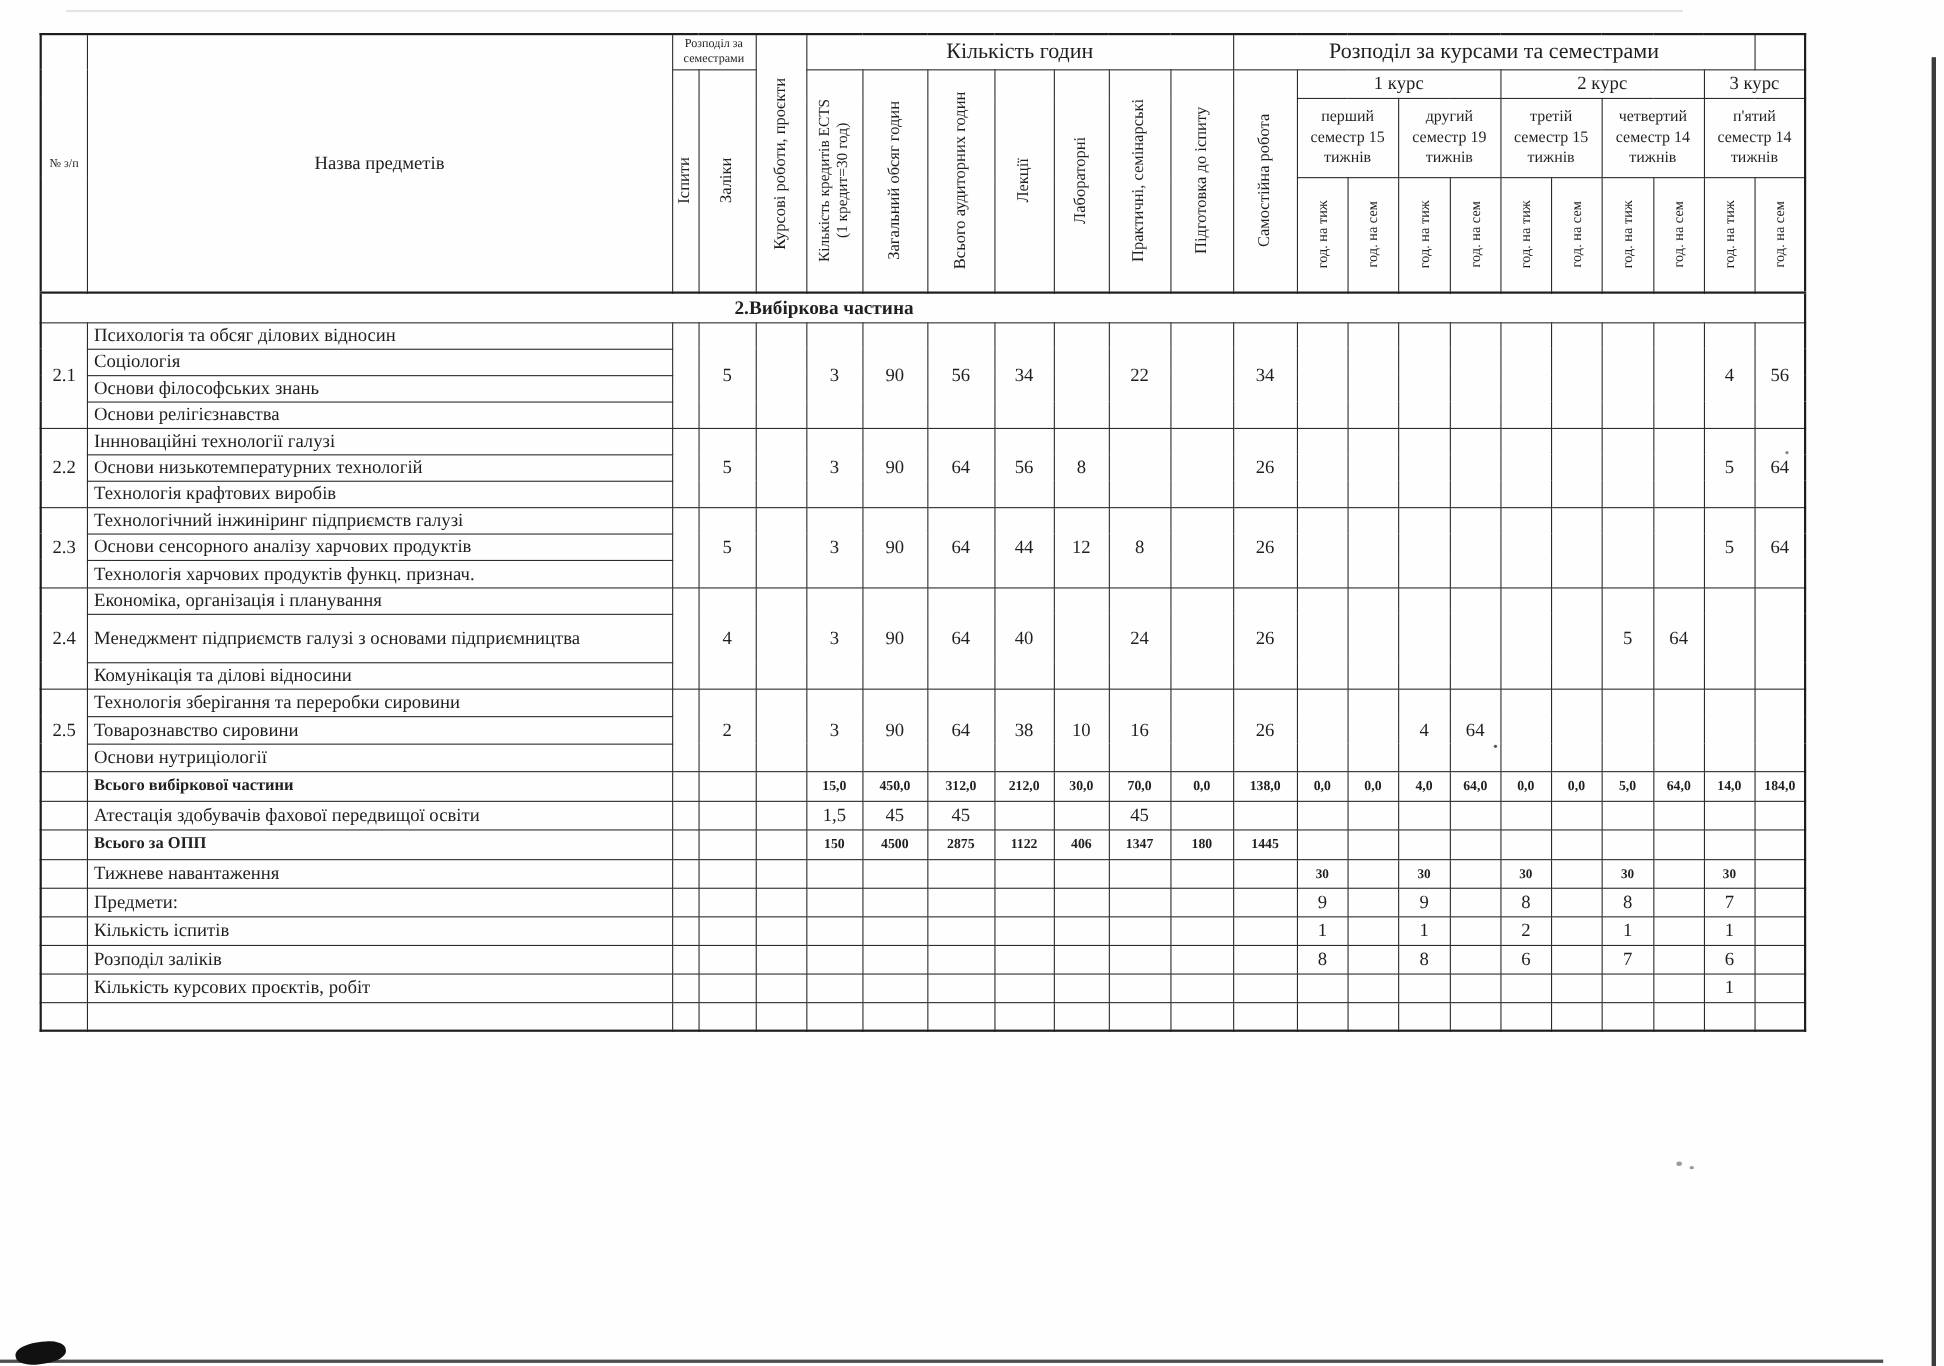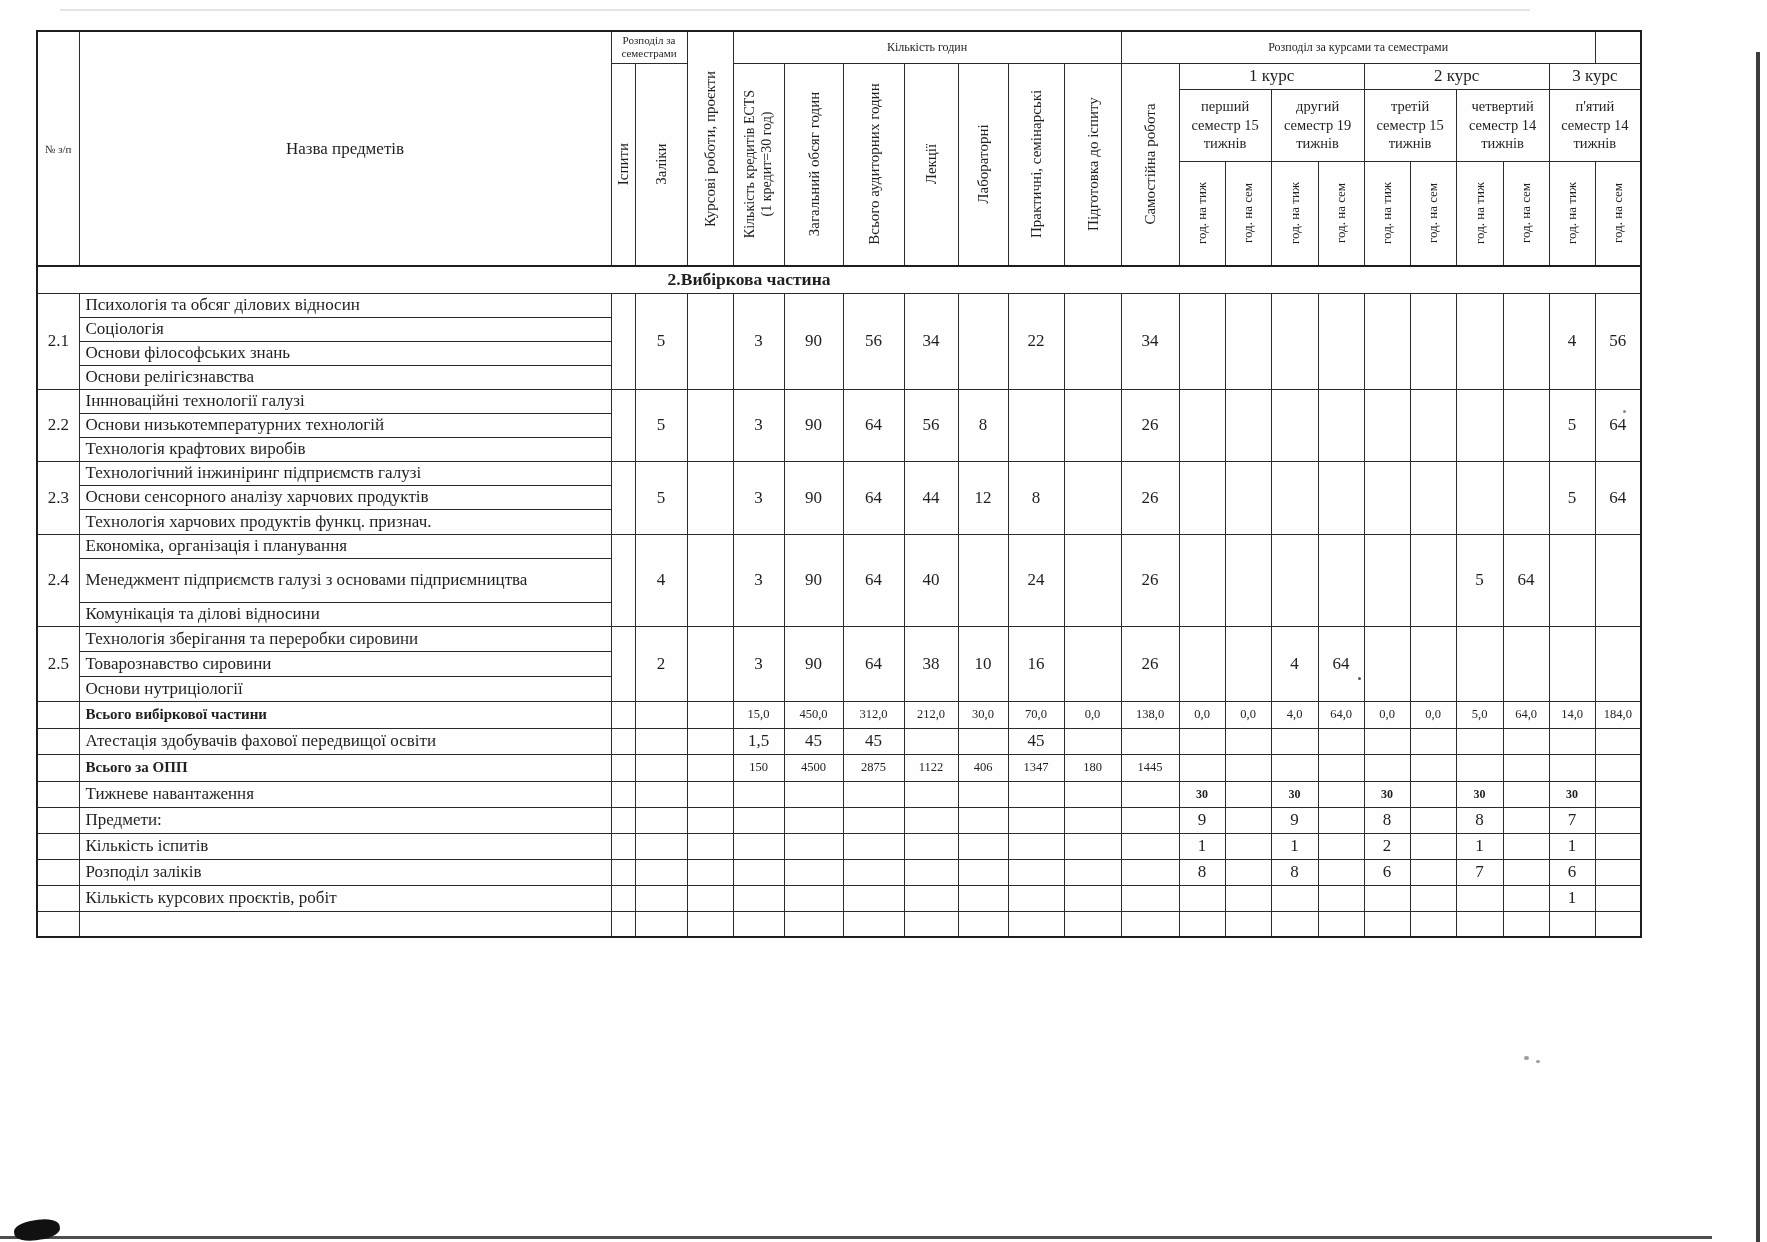--- a/index.html
+++ b/index.html
@@ -27,33 +27,33 @@
     overflow:hidden;
   }
   td.subj{
     text-align:left;
     padding:1px 4px 1px 6px;
     font-size:17px;
     line-height:1.15;
   }
   td.numhead{font-size:11px;}
   td.smallhdr{font-size:11px;line-height:1.25;}
-  td.grouphdr{font-size:12px;margin-left:27px;}
+  td.grouphdr{font-size:20px;margin-left:27px;}
   td.coursehdr{font-size:17px;}
   td.semhdr{font-size:14.5px;line-height:1.3;padding:2px 1px;}
   td.vcell{position:relative;}
   .vtext{
     position:absolute;top:50%;left:50%;
     transform:translate(-50%,-50%) rotate(-90deg);
     white-space:nowrap;
     font-size:15px;
   }
   .vtext.vsm{font-size:13px;}
   .vtext.wrap{white-space:normal;width:200px;text-align:center;font-size:14px;line-height:1.2;}
-  td.sb{font-size:12.5px;font-weight:normal;}
+  td.sb{font-size:12.5px;font-weight:bold;}
   td.bb{font-size:12px;font-weight:bold;}
   td.lbold{font-weight:bold;font-size:15px;}
   tr.sectionrow td{border-top:2px solid #1d1d1d;}
   .secspan{display:block;margin-right:180px;font-weight:bold;font-size:17.5px;}
   
   .art{position:absolute;}
 </style>
 </head>
 <body>
 

